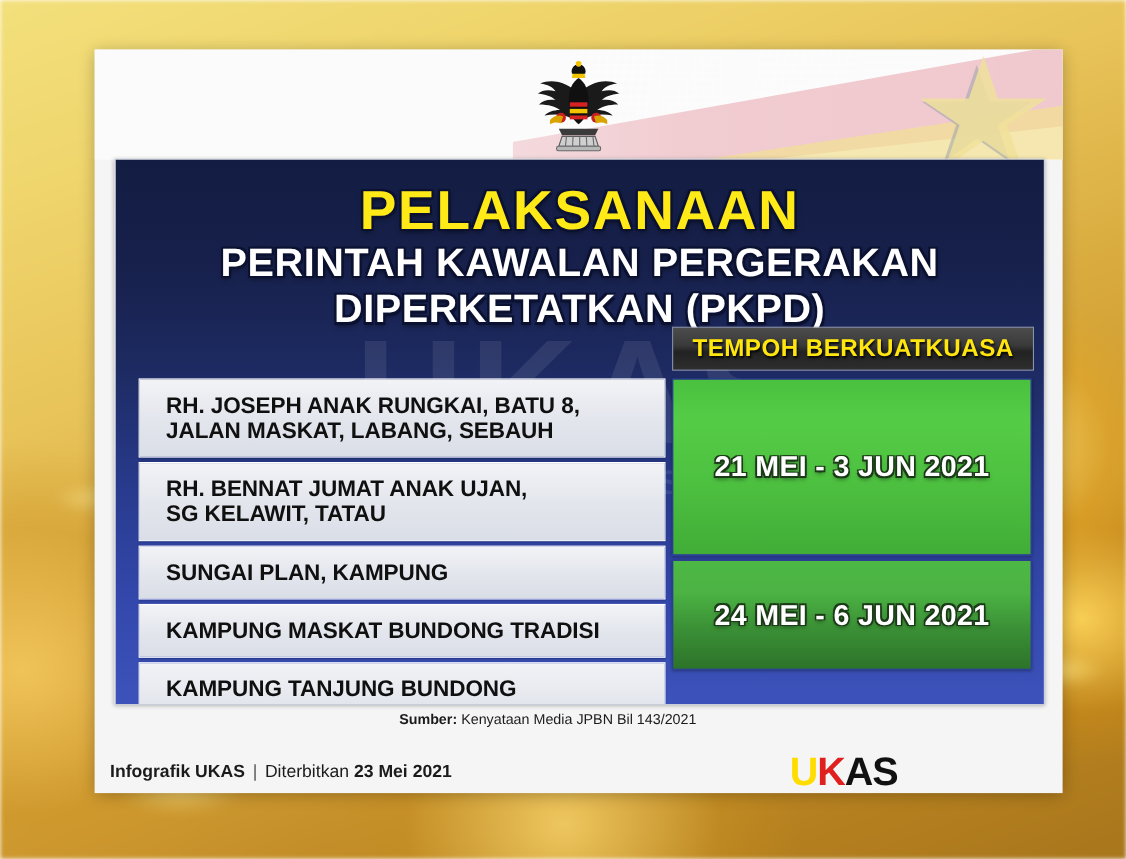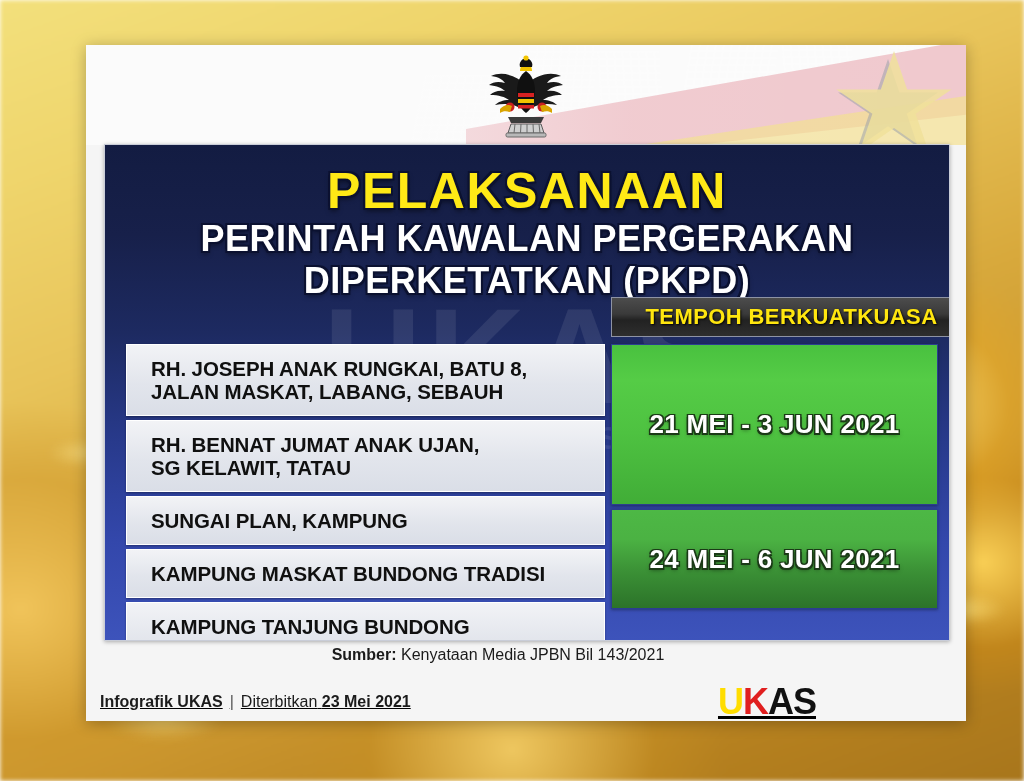--- a/index.html
+++ b/index.html
@@ -193,21 +193,20 @@
     left: 506px;
     top: 152px;
     width: 327px;
     height: 38px;
     background: linear-gradient(to bottom, #4c4c4c 0%, #3a3a3a 42%, #222222 58%, #2e2e2e 100%);
     border: 1px solid #8e93a4;
     display: flex;
     align-items: center;
     justify-content: center;
     z-index: 3;
-    padding-left: 16px;
   }
   .thead-box span {
     font-size: 22px;
     font-weight: bold;
     color: #ffe60f;
     letter-spacing: .4px;
     text-shadow: 1px 1px 2px rgba(0,0,0,.9);
   }
 
   .loc-col {
@@ -270,36 +269,35 @@
       -1.5px 1.5px 0 #1b3a17, 1.5px 1.5px 0 #1b3a17,
       0 2px 4px rgba(0,0,0,.5);
   }
 
   
   .sumber {
     position: absolute;
     left: 0; top: 601px;
     width: 824px;
     text-align: center;
-    font-size: 16px;
+    font-size: 13px;
     color: #1b1b1b;
   }
   .sumber b { font-weight: bold; }
 
   .footer-row {
     position: absolute;
     left: 0; top: 638px;
     width: 744px;
     height: 38px;
     display: flex;
     align-items: center;
     justify-content: space-between;
     padding: 0 14px;
     box-sizing: border-box;
-    text-decoration: underline;
   }
   .foot-left {
     font-size: 16px;
     color: #1b1b1b;
   }
   .foot-left .sep { color: #555; margin: 0 7px; }
   .foot-left b { font-weight: bold; }
 
   .ukas-logo {
     font-size: 36px;

